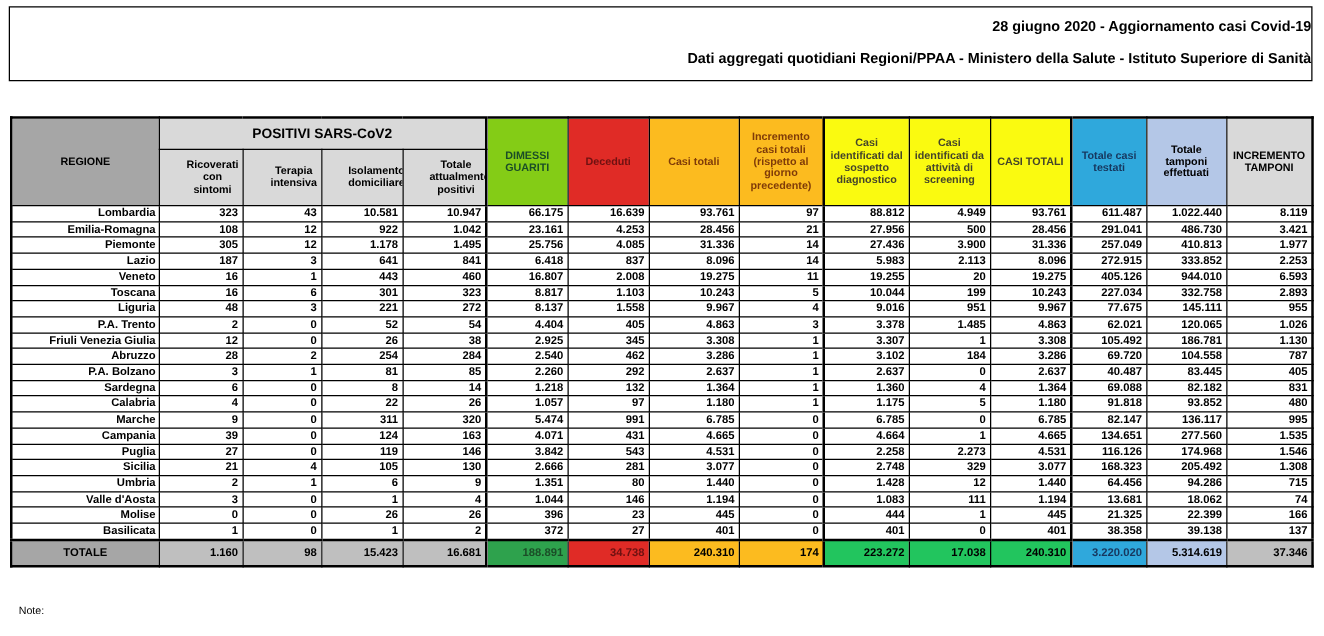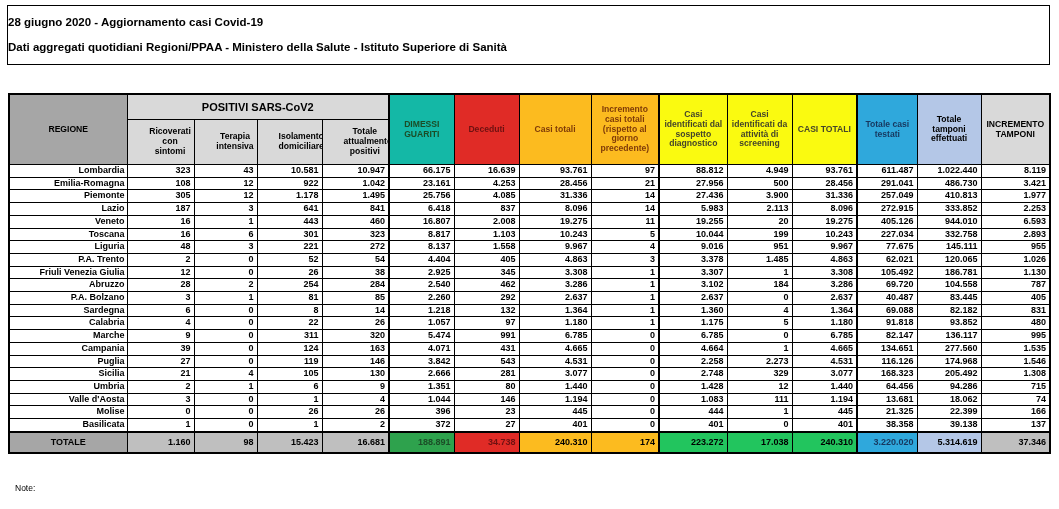--- a/index.html
+++ b/index.html
@@ -2,42 +2,42 @@
 <html><head>
 <meta charset="utf-8">
 <style>
   html,body { margin:0; padding:0; background:#fff; }
   .page {
     position:relative; width:1059px; height:509px; background:#ffffff;
     font-family:"Liberation Sans", sans-serif; color:#000;
   }
   .title-box {
     position:absolute; left:7px; top:5px; width:1041px;
-    border:1px solid #000; text-align:left;
+    border:1px solid #000; text-align:right;
     padding:10px 0 11px 0; background:#fff;
   }
   .title-line { font-size:11.5px; font-weight:bold; }
   .title-line + .title-line { margin-top:13px; }
 
   table.covid {
     position:absolute; left:8px; top:93px; width:1043px;
     border-collapse:collapse; table-layout:fixed;
     border:2px solid #000; font-weight:bold;
   }
   .covid th, .covid td {
     border:1px solid #000; overflow:hidden; padding:0 2px;
   }
   .covid thead th {
     text-align:center; vertical-align:middle; font-size:8.6px; line-height:1.15;
   }
   .covid thead tr.groups th.group { height:24px; font-size:11px; }
   .covid thead tr.sub th { height:44px;padding-left:21px; }
   .hdr-gray   { background:#a6a6a6; color:#000; }
   .hdr-lgray  { background:#d9d9d9; color:#000; }
-  .hdr-green  { background:#14b8a6; color:#1b4d27; }
+  .hdr-green  { background:#84cc16; color:#1b4d27; }
   .hdr-red    { background:#e02b26; color:#6e1111; }
   .hdr-orange { background:#fcbb1f; color:#7f3b08; }
   .hdr-yellow { background:#fafa10; color:#45452a; }
   .hdr-blue   { background:#2fa8dc; color:#17375e; }
   .hdr-peri   { background:#b4c7e7; color:#000; }
 
   .covid tbody td {
     height:11.7px; line-height:11.7px; font-size:9px; background:#fff;
   }
   .covid td.num { text-align:right; padding-right:3px; }

